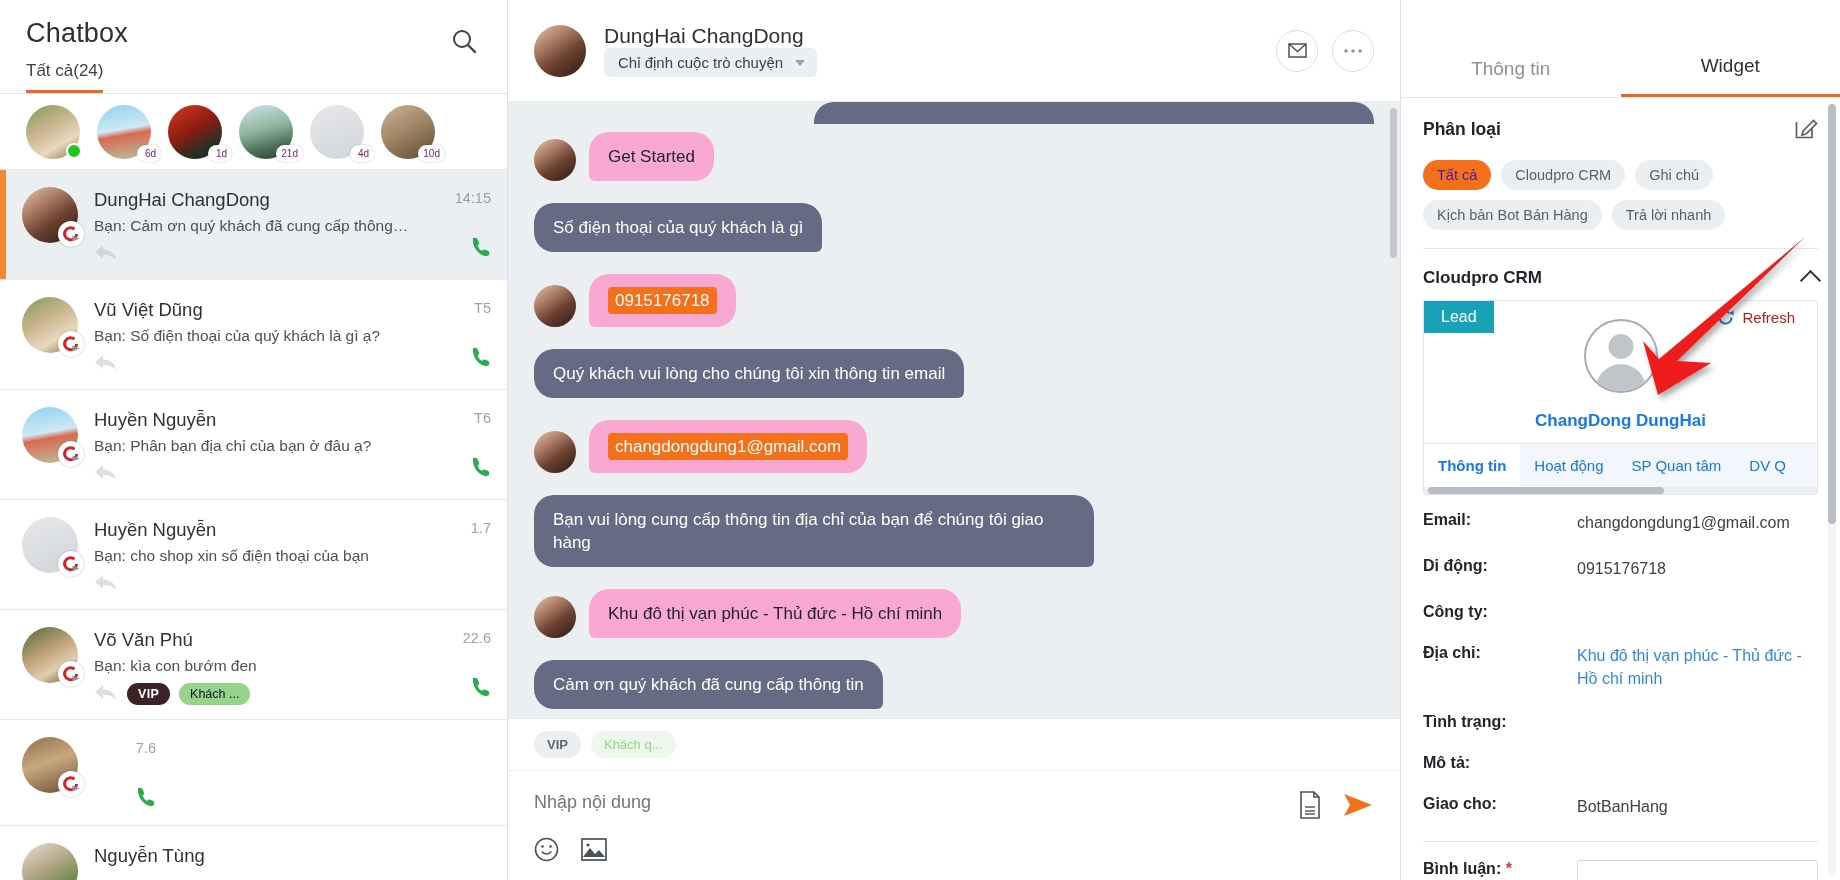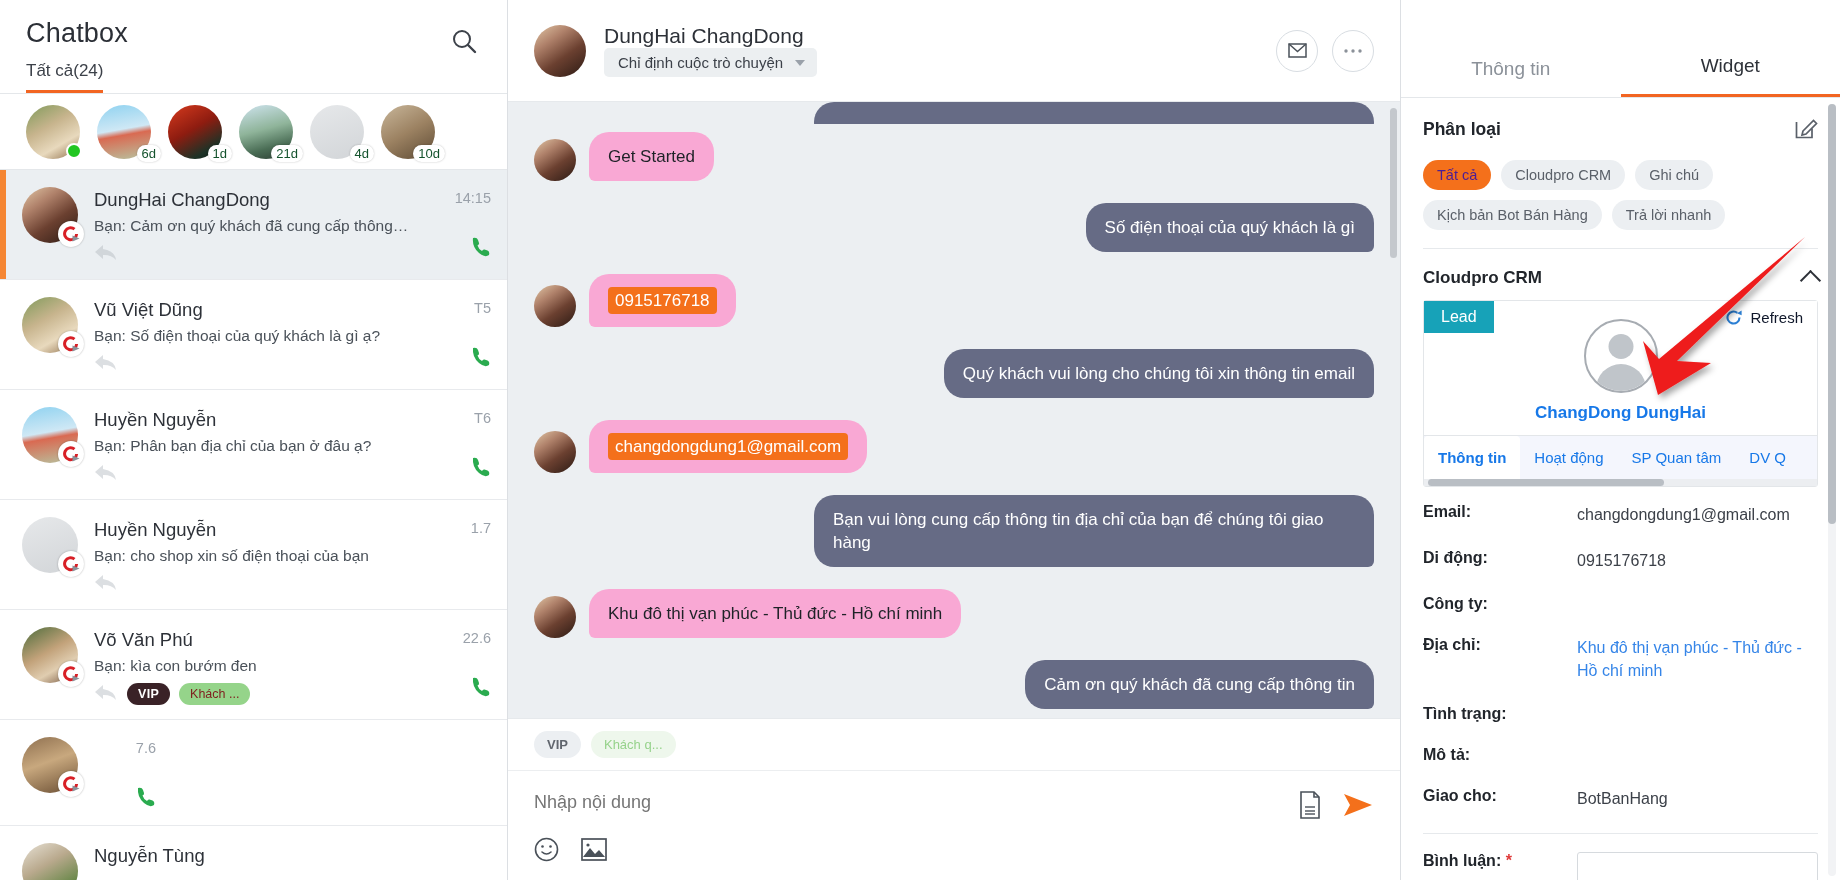--- a/index.html
+++ b/index.html
@@ -40,22 +40,22 @@
     overflow: hidden; height: 76px;
   }
   .astrip-item { position: relative; width: 54px; height: 54px; flex: 0 0 auto; cursor: pointer; }
   .astrip-av {
     width: 54px; height: 54px; border-radius: 50%;
     background-size: cover; background-position: center;
   }
   .astrip-badge {
     position: absolute; right: -10px; bottom: -3px;
     background: #fff; border-radius: 11px; padding: 1px 5px;
-    font-size: 13px; color: #14532d; line-height: 15px;
-    box-shadow: 0 0 2px rgba(0,0,0,.25); min-width: 24px; text-align: left;
+    font-size: 10px; color: #701a75; line-height: 15px;
+    box-shadow: 0 0 2px rgba(0,0,0,.25); min-width: 24px; text-align: right;
   }
   .astrip-online {
     position: absolute; right: -2px; bottom: 0px;
     width: 16px; height: 16px; border-radius: 50%;
     background: #21c622; border: 2px solid #fff;
   }
 
   
   .conv-list { flex: 1; overflow: hidden; }
   .conv {
@@ -76,21 +76,21 @@
     background: #fff; box-shadow: 0 0 2px rgba(0,0,0,.3);
     display: flex; align-items: center; justify-content: center;
   }
   .conv-body { flex: 1; min-width: 0; }
   .conv-name { font-size: 18.5px; color: #2d3138; line-height: 25px; white-space: nowrap; overflow: hidden; text-overflow: ellipsis; }
   .conv-snip { font-size: 15.5px; color: #4a5159; margin-top: 5px; white-space: nowrap; overflow: hidden; text-overflow: ellipsis; }
   .conv-meta { display: flex; align-items: center; gap: 9px; margin-top: 7px; height: 24px; }
   .reply-icon { opacity: .45; }
   .tag { font-size: 12.5px; border-radius: 12px; padding: 4px 11px; line-height: 14px; white-space: nowrap; }
   .tag-vip { background: #3a2227; color: #fff; font-weight: bold; letter-spacing: .3px; }
-  .tag-green { background: #95d48a; color: #7f1d1d; }
+  .tag-green { background: #95d48a; color: #0f172a; }
   .conv-right {
     width: 62px; flex: 0 0 auto; display: flex; flex-direction: column;
     align-items: flex-end; justify-content: flex-start; padding-top: 3px;
   }
   .conv-time { font-size: 14.5px; color: #9aa1aa; }
   .phone-ico { margin-top: 30px; }
 
   
   .chat { flex: 1; display: flex; flex-direction: column; height: 880px; background: #eceff2; position: relative; min-width: 0; }
   .chat-head {
@@ -107,21 +107,21 @@
   }
   .caret { border-left: 5px solid transparent; border-right: 5px solid transparent; border-top: 6px solid #9aa1aa; }
   .head-btns { display: flex; gap: 14px; }
   .circ-btn {
     width: 42px; height: 42px; border-radius: 50%; border: 1px solid #d8dde2;
     display: flex; align-items: center; justify-content: center; cursor: pointer; background: #fff;
   }
 
   .msgs { flex: 1; overflow: hidden; padding: 0 26px 10px 26px; position: relative; }
   .msg-row { display: flex; align-items: flex-end; margin-bottom: 22px; }
-  .msg-row.out { justify-content: flex-end; }
+  .msg-row.out { justify-content: flex-start; }
   .msg-av { width: 42px; height: 42px; border-radius: 50%; background-size: cover; background-position: center; flex: 0 0 auto; margin-right: 13px; }
   .bubble {
     max-width: 560px; padding: 13px 19px; font-size: 17px; line-height: 23px;
     border-radius: 20px; word-wrap: break-word;
   }
   .bubble.in { background: #f9a8d4; color: #1e2227; border-bottom-left-radius: 6px; }
   .bubble.out { background: #666b85; color: #ffffff; border-bottom-right-radius: 6px; }
   .hl { background: #f4701b; color: #fff; padding: 2px 7px; border-radius: 4px; display: inline-block; }
   .msg-cut { height: 22px; overflow: hidden; margin-bottom: 8px; display:flex; justify-content:flex-end; }
   .msg-cut .bubble { border-radius: 20px; padding-top: 13px; }
@@ -149,25 +149,25 @@
   .chip { font-size: 14.5px; padding: 7px 14px; border-radius: 16px; background: #eceff2; color: #5a6069; cursor: pointer; }
   .chip.active { background: #f4701b; color: #4c1d95; }
   .r-div { height: 1px; background: #e6e9ec; margin: 18px 0 0 0; }
 
   .crm-head { display: flex; align-items: center; justify-content: space-between; padding: 18px 22px 0 22px; }
   .crm-title { font-size: 17px; font-weight: bold; color: #21252b; }
   .chev-up { width: 15px; height: 15px; border-left: 2.5px solid #2d3138; border-top: 2.5px solid #2d3138; transform: rotate(45deg); margin-top: 6px; cursor: pointer; }
 
   .crm-card { margin: 12px 22px 0 22px; border: 1px solid #e3e6e9; border-radius: 3px; position: relative; }
   .lead-badge { position: absolute; left: 0; top: 0; background: #17a2b8; color: #fff; font-size: 16px; padding: 7px 17px; }
-  .refresh-btn { position: absolute; right: 0; top: 0; background: #fff; color: #0f172a; font-size: 15px; padding: 8px 14px; display: flex; align-items: center; gap: 8px; cursor: pointer; }
+  .refresh-btn { position: absolute; right: 8px; top: 0; background: #fff; color: #b91c1c; font-size: 15px; padding: 8px 14px; display: flex; align-items: center; gap: 8px; cursor: pointer; }
   .crm-av { width: 74px; height: 74px; border-radius: 50%; border: 2px solid #a7acb2; margin: 18px auto 0 auto; background: #fff; position: relative; overflow: hidden; }
   .crm-av-head { position: absolute; left: 50%; top: 13px; transform: translateX(-50%); width: 25px; height: 25px; border-radius: 50%; background: #c0c5ca; }
   .crm-av-body { position: absolute; left: 50%; top: 43px; transform: translateX(-50%); width: 50px; height: 34px; border-radius: 25px 25px 0 0; background: #c0c5ca; }
-  .crm-name { text-align: center; color: #1778e8; font-size: 17px; font-weight: bold; margin-top: 10px; padding-bottom: 12px; }
+  .crm-name { text-align: center; color: #1778e8; font-size: 17px; font-weight: bold; margin-top: 18px; padding-bottom: 12px; }
   .crm-tabs { display: flex; background: #f4f6fd; border-top: 1px solid #e3e6e9; position: relative; overflow: hidden; }
   .crm-tab { font-size: 15px; color: #1778e8; padding: 13px 14px; white-space: nowrap; cursor: pointer; }
   .crm-tab.active { background: #fff; color: #1778e8; font-weight: bold; border-radius: 4px 4px 0 0; }
   .crm-hscroll { height: 7px; background: #eceef1; position: relative; }
   .crm-hscroll i { position: absolute; left: 4px; top: 0; width: 60%; height: 7px; background: #b9bec4; border-radius: 4px; display: block; }
 
   .fields { padding: 16px 22px 0 22px; }
   .frow { display: flex; margin-bottom: 23px; gap: 26px; }
   .flabel { width: 128px; flex: 0 0 auto; font-size: 16px; color: #21252b; font-weight: bold; }
   .fval { flex: 1; font-size: 16px; color: #3c4149; line-height: 23px; }

